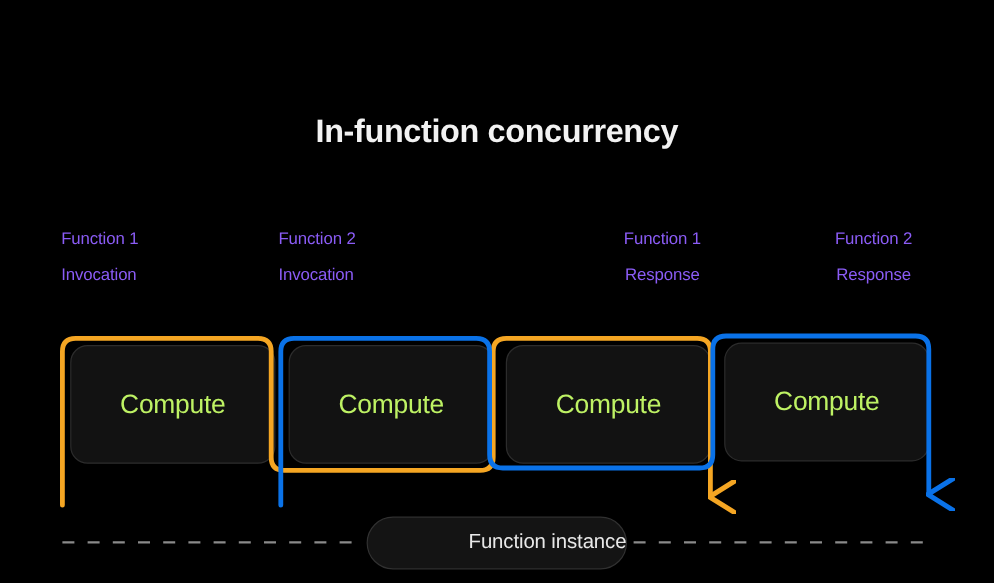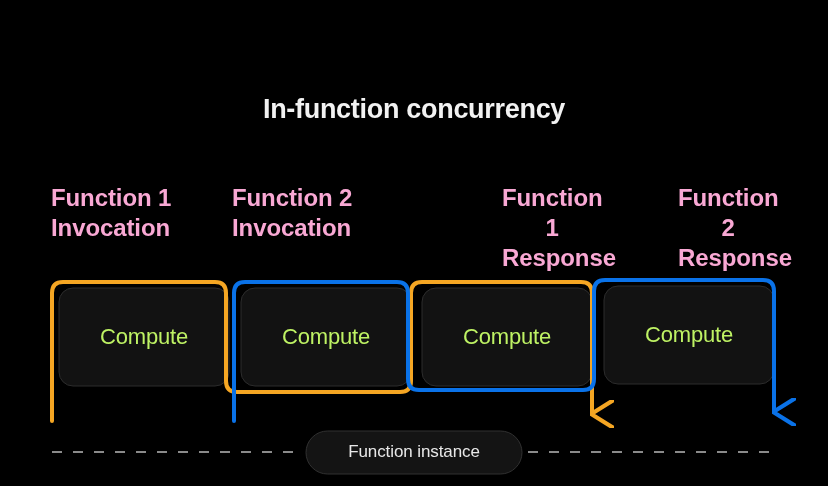--- a/index.html
+++ b/index.html
@@ -21,23 +21,23 @@
     left:0; top:52px; width:828px;
     text-align:center;
     color:#f2f2f2;
     font-size:27px;
     font-weight:700;
     letter-spacing:-0.3px;
     line-height:34px;
   }
   .phase-label {
     position:absolute;
-    color:#f9a8d4;
-    font-size:24px;
-    font-weight:700;
+    color:#8b5cf6;
+    font-size:14px;
+    font-weight:400;
     line-height:30px;
     white-space:pre-line;
     letter-spacing:-0.1px;
   }
   .phase-label.align-left  { text-align:left; }
   .phase-label.align-center{ text-align:center; }
   
   #label-f1-invocation { left:51px;  top:143px; width:190px; }
   #label-f2-invocation { left:232px; top:143px; width:190px; }
   #label-f1-response   { left:502px; top:143px; width:100px; }
@@ -59,21 +59,21 @@
     letter-spacing:-0.2px;
   }
   #compute-label-1 { left:58px;  top:285px; width:172px; }
   #compute-label-2 { left:240px; top:285px; width:172px; }
   #compute-label-3 { left:421px; top:285px; width:172px; }
   #compute-label-4 { left:603px; top:283px; width:172px; }
 
   #instance-pill-label {
     position:absolute;
     left:306px; top:398px; width:216px;
-    text-align:center;
+    text-align:right;
     color:#e8e8e8;
     font-size:17px;
     font-weight:400;
     line-height:28px;
     letter-spacing:-0.1px;
   }
 </style>
 </head>
 <body>
 

